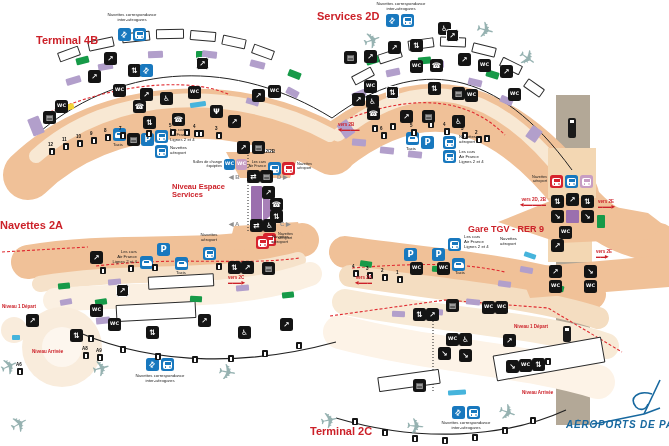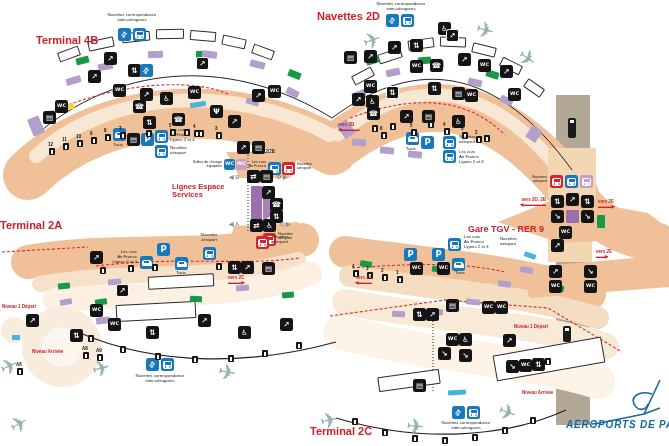--- a/index.html
+++ b/index.html
@@ -90,24 +90,24 @@
     <g stroke="#17689f" fill="none">
       <path d="M660,380 L644,414" stroke-width="1.6"></path>
       <path d="M644,414 L600,423 L592,424" stroke-width="1.3"></path>
       <path d="M652,394 C638,390 628,398 636,407 C640,411 646,410 648,404" stroke-width="1.6"></path>
       <path d="M644,414 L660,408" stroke-width="1.6"></path>
     </g>
   </svg>
 
   <div class="adp" style="left:566px;top:419px;width:103px;font-size:10px;color:#17689f;">AÉROPORTS DE PARIS</div>
 <div class="lbl" style="left: 36px; top: 34px; font-size: 11px; color: rgb(204, 33, 41); font-weight: 700;">Terminal 4B</div>
-    <div class="lbl" style="left: 317px; top: 10px; font-size: 11px; color: rgb(204, 33, 41); font-weight: 700;">Navettes 2D</div>
-    <div class="lbl" style="left: 0px; top: 219px; font-size: 11px; color: rgb(204, 33, 41); font-weight: 700;">Terminal 2A</div>
+    <div class="lbl" style="left: 317px; top: 10px; font-size: 11px; color: rgb(204, 33, 41); font-weight: 700;">Services 2D</div>
+    <div class="lbl" style="left: 0px; top: 219px; font-size: 11px; color: rgb(204, 33, 41); font-weight: 700;">Navettes 2A</div>
     <div class="lbl" style="left: 310px; top: 425px; font-size: 11px; color: rgb(204, 33, 41); font-weight: 700;">Terminal 2C</div>
-    <div class="lbl" style="left: 172px; top: 183px; font-size: 7.5px; color: rgb(204, 33, 41); font-weight: 700;">Lignes Espace
+    <div class="lbl" style="left: 172px; top: 183px; font-size: 7.5px; color: rgb(204, 33, 41); font-weight: 700;">Niveau Espace
 Services</div>
     <div class="lbl" style="left: 468px; top: 224px; font-size: 9px; color: rgb(204, 33, 41); font-weight: 700;">Gare TGV - RER 9</div>
     <div class="lbl" style="left: 132px; top: 13px; font-size: 4.3px; color: rgb(28, 28, 28); text-align: center; transform: translateX(-50%);">Navettes correspondance
 inter-aérogares</div>
     <div class="lbl" style="left: 401px; top: 2px; font-size: 4.3px; color: rgb(28, 28, 28); text-align: center; transform: translateX(-50%);">Navettes correspondance
 inter-aérogares</div>
     <div class="lbl" style="left: 160px; top: 374px; font-size: 4.3px; color: rgb(28, 28, 28); text-align: center; transform: translateX(-50%);">Navettes correspondance
 inter-aérogares</div>
     <div class="lbl" style="left: 466px; top: 421px; font-size: 4.3px; color: rgb(28, 28, 28); text-align: center; transform: translateX(-50%);">Navettes correspondance
 inter-aérogares</div>

